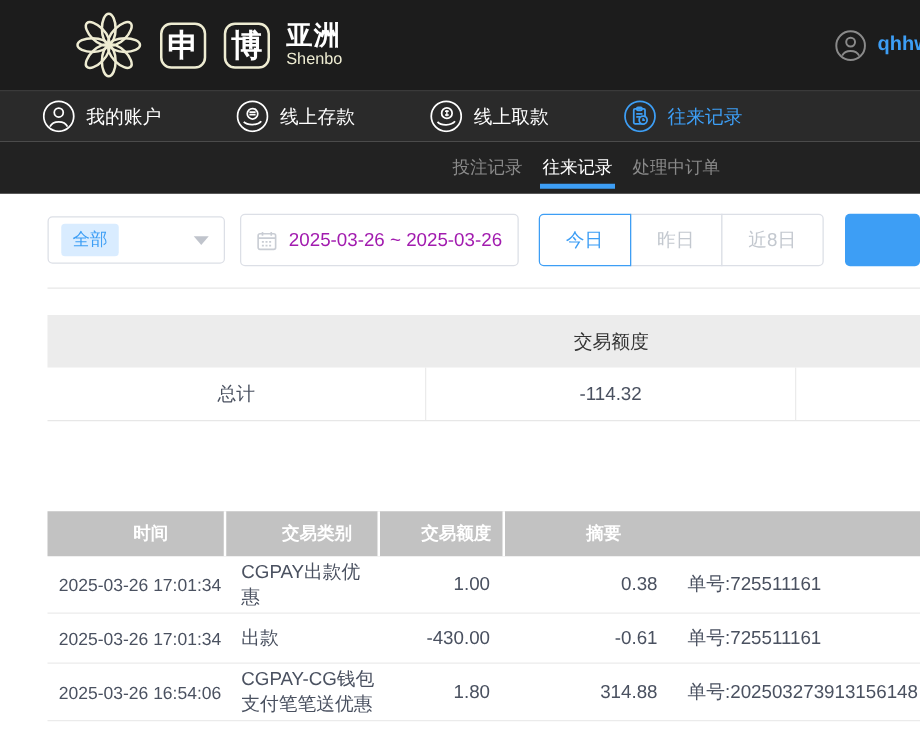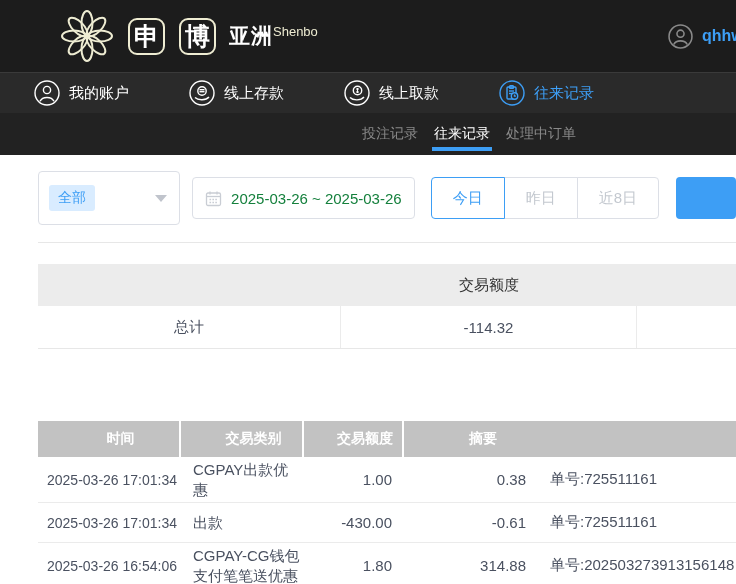--- a/index.html
+++ b/index.html
@@ -7,21 +7,21 @@
     font-family:"Liberation Sans", sans-serif; }
 
   
   .topbar { position:relative; height:72px; background:#1c1c1c;
     display:flex; align-items:center; padding-left:60px; }
   .logo { display:flex; align-items:center; gap:8px; }
   .logo-flower { width:54px; height:54px; }
   .logo-box { width:37px; height:37px; border:2px solid #eeecd2; border-radius:9px;
     color:#fff; font-size:25px; font-weight:bold; display:flex; align-items:center;
     justify-content:center; margin-left:6px; }
-  .logo-stack { display:flex; flex-direction:row; margin-left:5px; line-height:1.05; }
+  .logo-stack { display:flex; flex-direction:column; margin-left:5px; line-height:1.05; }
   .logo-region { color:#fff; font-size:21px; font-weight:bold; letter-spacing:1px; }
   .logo-latin { color:#eeecd2; font-size:13px; }
   .user-area { position:absolute; left:668px; top:0; height:72px;
     display:flex; align-items:center; gap:9px; }
   .avatar { width:25px; height:25px; color:#8a8a8a; }
   .username { color:#3d9ef5; font-size:16px; font-weight:bold; white-space:nowrap; }
 
   
   .navbar { height:41px; background:#2a2a2a; border-top:1px solid #3a3a3a;
     display:flex; align-items:center; padding-left:34px; gap:60px; }
@@ -34,29 +34,29 @@
   .subnav { height:42px; background:#222; display:flex; align-items:stretch;
     padding-left:362px; gap:16px; }
   .tab { position:relative; display:flex; align-items:center; color:#8a8a8a;
     font-size:14px; white-space:nowrap; cursor:pointer; }
   .tab.active { color:#fff; }
   .tab-underline { position:absolute; left:-2px; right:-2px; bottom:4px;
     height:4px; background:#3d9ef5; }
 
   
   .filter-row { display:flex; align-items:center; margin:16px 0 0 38px; }
-  .select-box { width:202px; height:54px; border:1px solid #dcdfe6; border-radius:4px;
+  .select-box { width:202px; height:38px; border:1px solid #dcdfe6; border-radius:4px;
     display:flex; align-items:center; padding:0 12px 0 10px; cursor:pointer; }
   .select-tag { background:#d9ecff; color:#3d9ef5; font-size:14px;
     padding:4px 9px; border-radius:3px; }
   .caret { margin-left:auto; width:0; height:0; border-left:6px solid transparent;
     border-right:6px solid transparent; border-top:7px solid #c0c4cc; }
   .date-box { width:228px; height:42px; border:1px solid #dcdfe6; border-radius:4px;
     margin-left:12px; display:flex; align-items:center; gap:9px; padding:0 12px;
-    color:#15803d; font-size:15px; white-space:nowrap; cursor:pointer; }
+    color:#a21caf; font-size:15px; white-space:nowrap; cursor:pointer; }
   .cal-icon { width:17px; height:17px; color:#c9cdd4; flex:0 0 auto; }
   .btn-group { display:flex; margin-left:16px; }
   .qbtn { height:42px; padding:0 21px; background:#fff; border:1px solid #dcdfe6;
     color:#c3c8cf; font-size:15px; cursor:pointer; margin-left:-1px; white-space:nowrap;
     font-family:"Liberation Sans", sans-serif; }
   .qbtn:first-child { border-radius:4px 0 0 4px; margin-left:0; }
   .qbtn:last-child { border-radius:0 4px 4px 0; }
   .qbtn.active { color:#3d9ef5; border-color:#3d9ef5; position:relative; z-index:1; }
   .submit-btn { margin-left:17px; width:60px; height:42px; background:#3d9ef5;
     border:none; border-radius:4px; cursor:pointer; flex:0 0 auto; }

